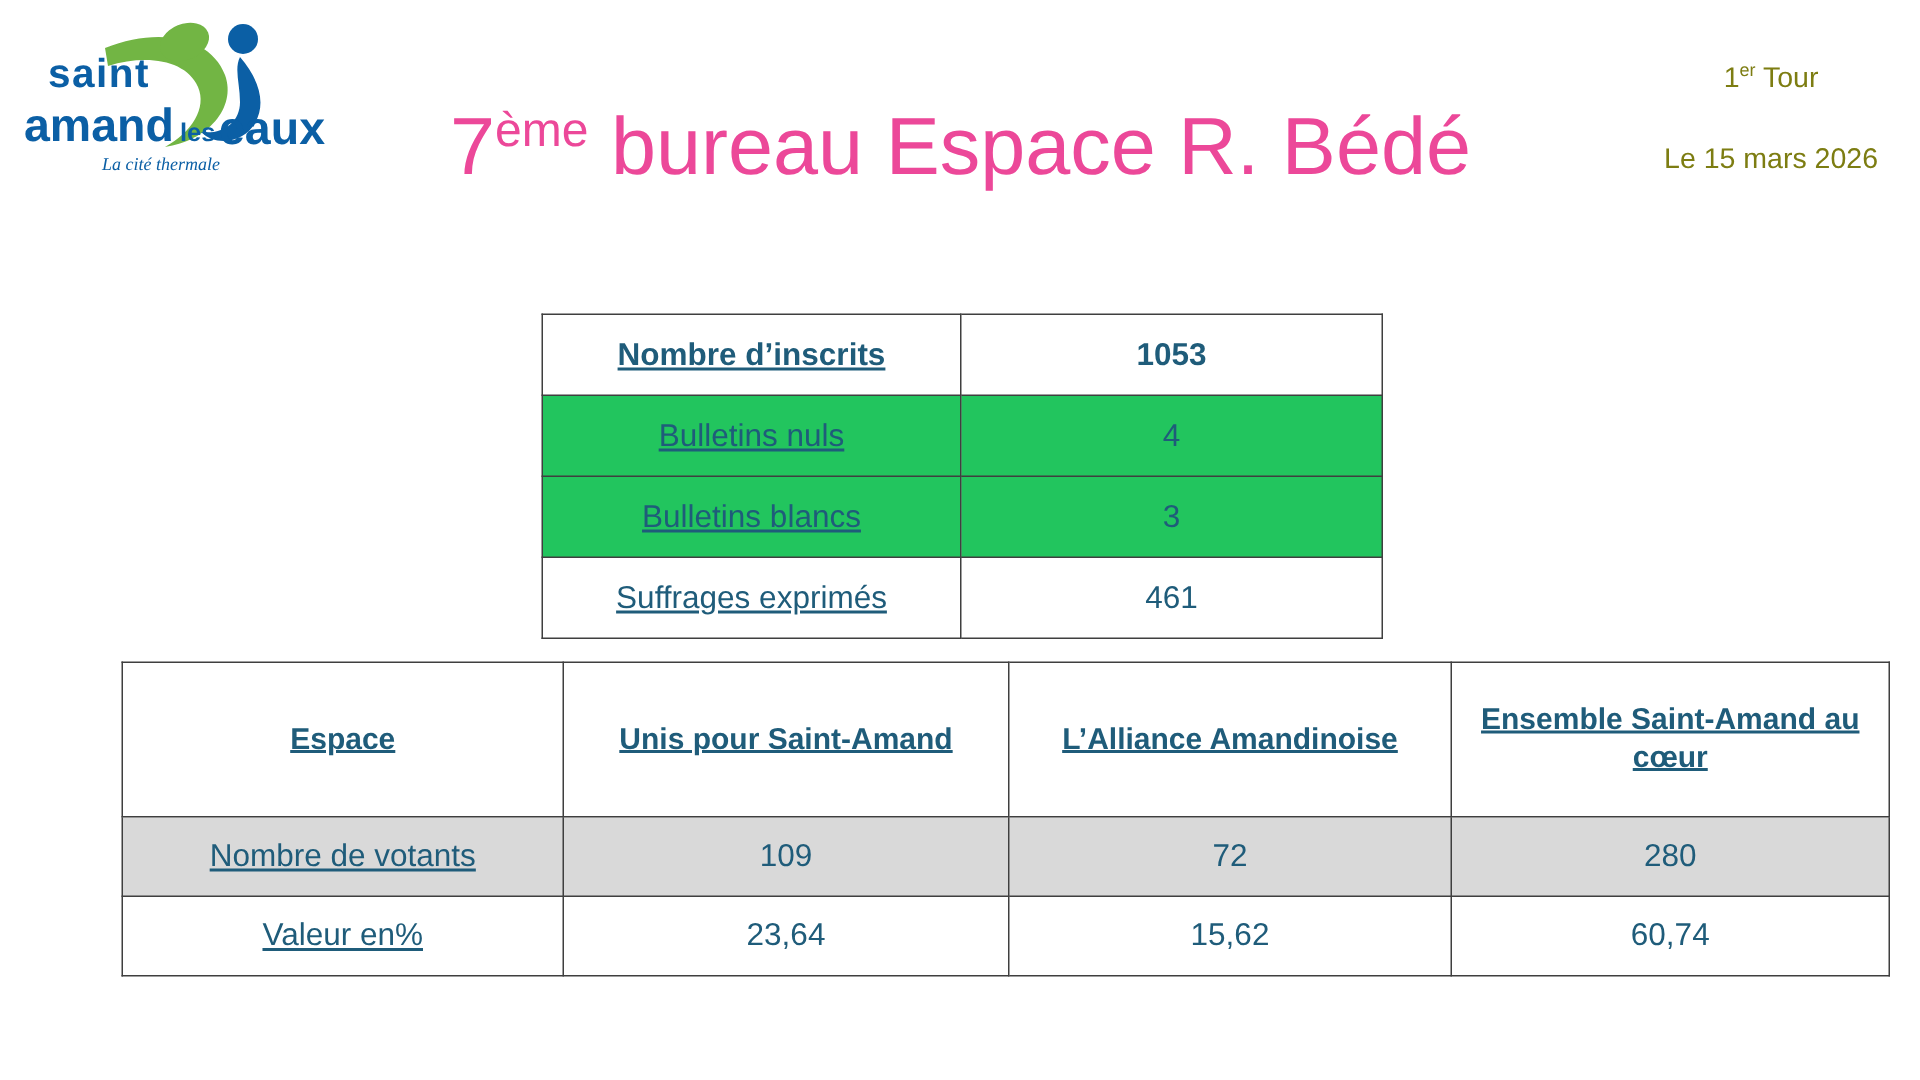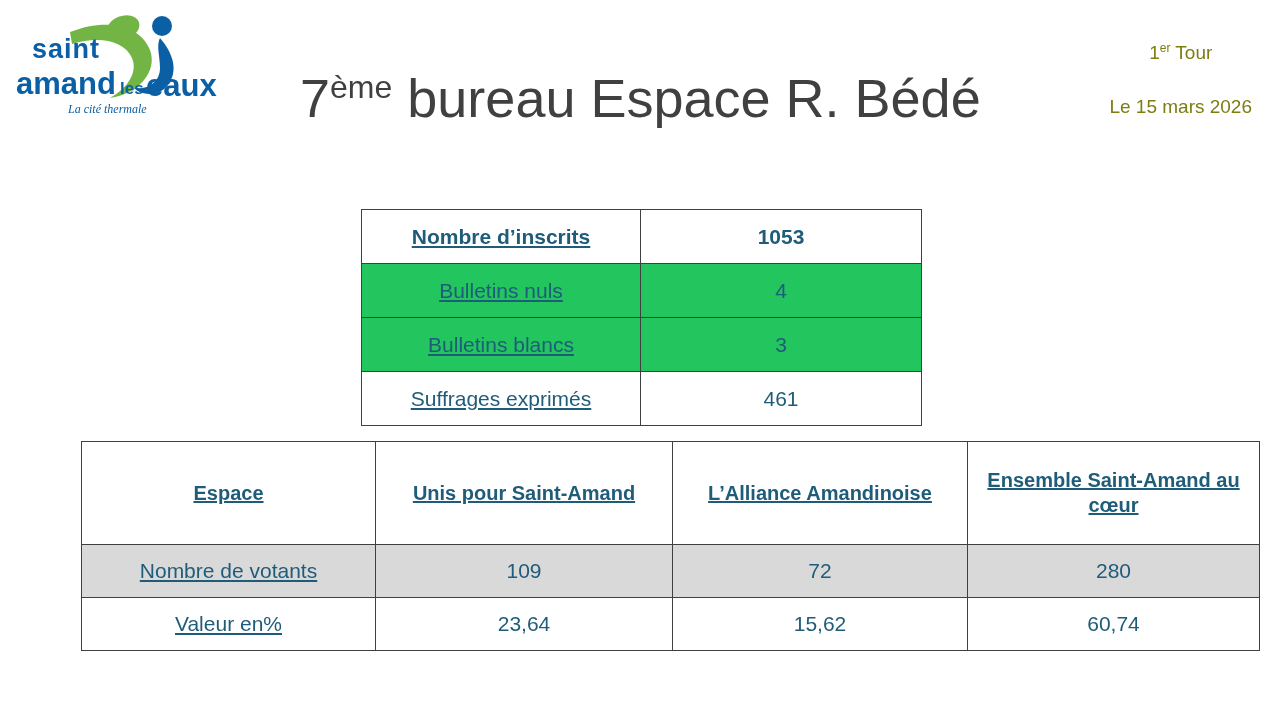--- a/index.html
+++ b/index.html
@@ -24,21 +24,21 @@
     height: 118px;
   }
   .logo svg { display: block; }
 
   
   .slide-title {
     position: absolute;
     left: 300px;
     top: 70px;
     font-size: 54px;
-    color: #404040;
+    color: #ec4899;
     font-family: "Liberation Sans", sans-serif;
     white-space: nowrap;
     line-height: 1.05;
   }
   .slide-title .ord {
     font-size: 32px;
     vertical-align: super;
     line-height: 0;
   }
 

